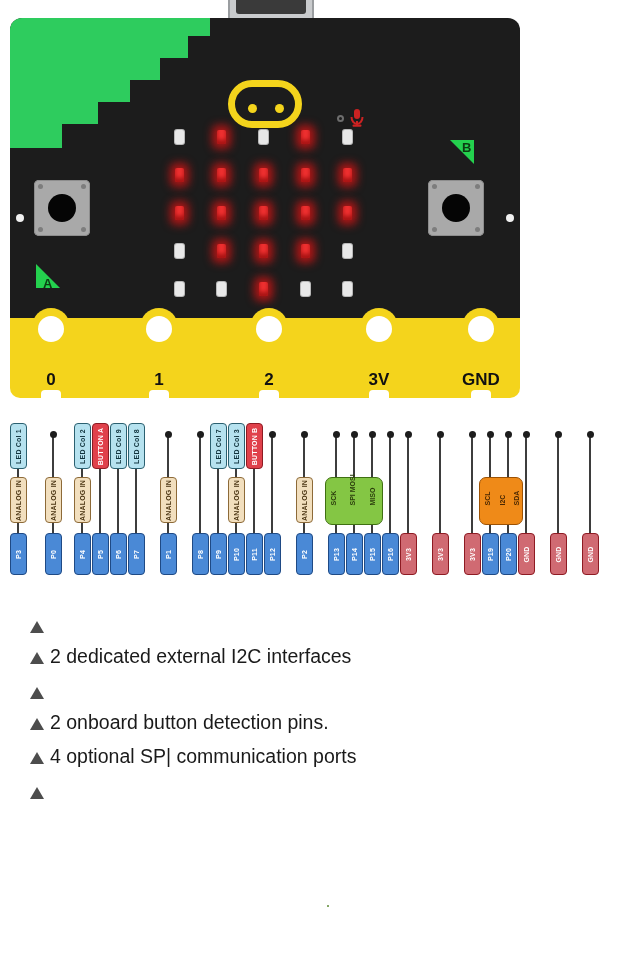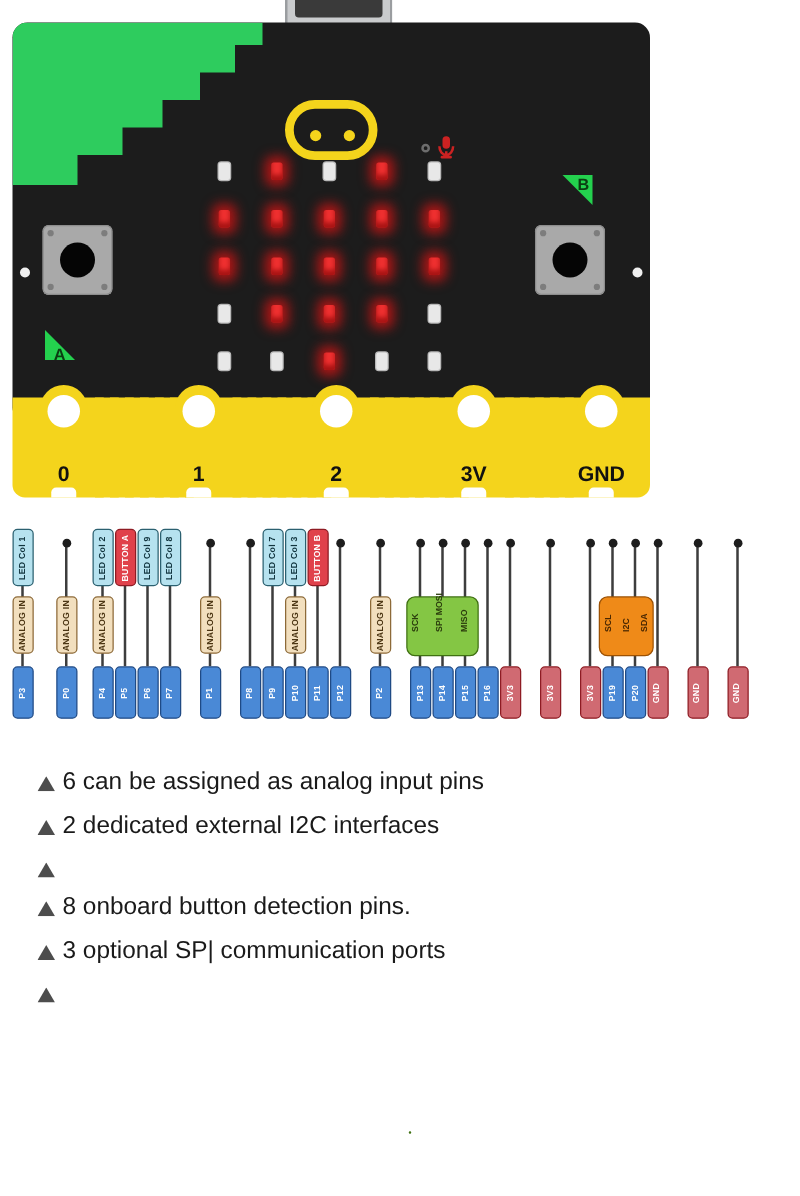--- a/index.html
+++ b/index.html
@@ -391,21 +391,20 @@
 </div>
 
 <div class="features">
   <div id="feature-rows">
       <div class="frow">
         <div class="fbullet">
           <svg width="14" height="12" viewBox="0 0 14 12">
             <polygon points="7,0 14,12 0,12" fill="#4d4d4d"></polygon>
           </svg>
         </div>
-        <div class="ftext">6 can be assigned as analog input pins</div>
       </div>
       <div class="frow">
         <div class="fbullet">
           <svg width="14" height="12" viewBox="0 0 14 12">
             <polygon points="7,0 14,12 0,12" fill="#4d4d4d"></polygon>
           </svg>
         </div>
         <div class="ftext">2 dedicated external I2C interfaces</div>
       </div>
       <div class="frow">
@@ -414,29 +413,29 @@
             <polygon points="7,0 14,12 0,12" fill="#4d4d4d"></polygon>
           </svg>
         </div>
       </div>
       <div class="frow">
         <div class="fbullet">
           <svg width="14" height="12" viewBox="0 0 14 12">
             <polygon points="7,0 14,12 0,12" fill="#4d4d4d"></polygon>
           </svg>
         </div>
-        <div class="ftext">8 onboard button detection pins.</div>
-      </div>
-      <div class="frow">
-        <div class="fbullet">
-          <svg width="14" height="12" viewBox="0 0 14 12">
-            <polygon points="7,0 14,12 0,12" fill="#4d4d4d"></polygon>
-          </svg>
-        </div>
-        <div class="ftext">3 optional SP| communication ports</div>
+        <div class="ftext">2 onboard button detection pins.</div>
+      </div>
+      <div class="frow">
+        <div class="fbullet">
+          <svg width="14" height="12" viewBox="0 0 14 12">
+            <polygon points="7,0 14,12 0,12" fill="#4d4d4d"></polygon>
+          </svg>
+        </div>
+        <div class="ftext">4 optional SP| communication ports</div>
       </div>
       <div class="frow">
         <div class="fbullet">
           <svg width="14" height="12" viewBox="0 0 14 12">
             <polygon points="7,0 14,12 0,12" fill="#4d4d4d"></polygon>
           </svg>
         </div>
       </div>
     </div>
 </div>

